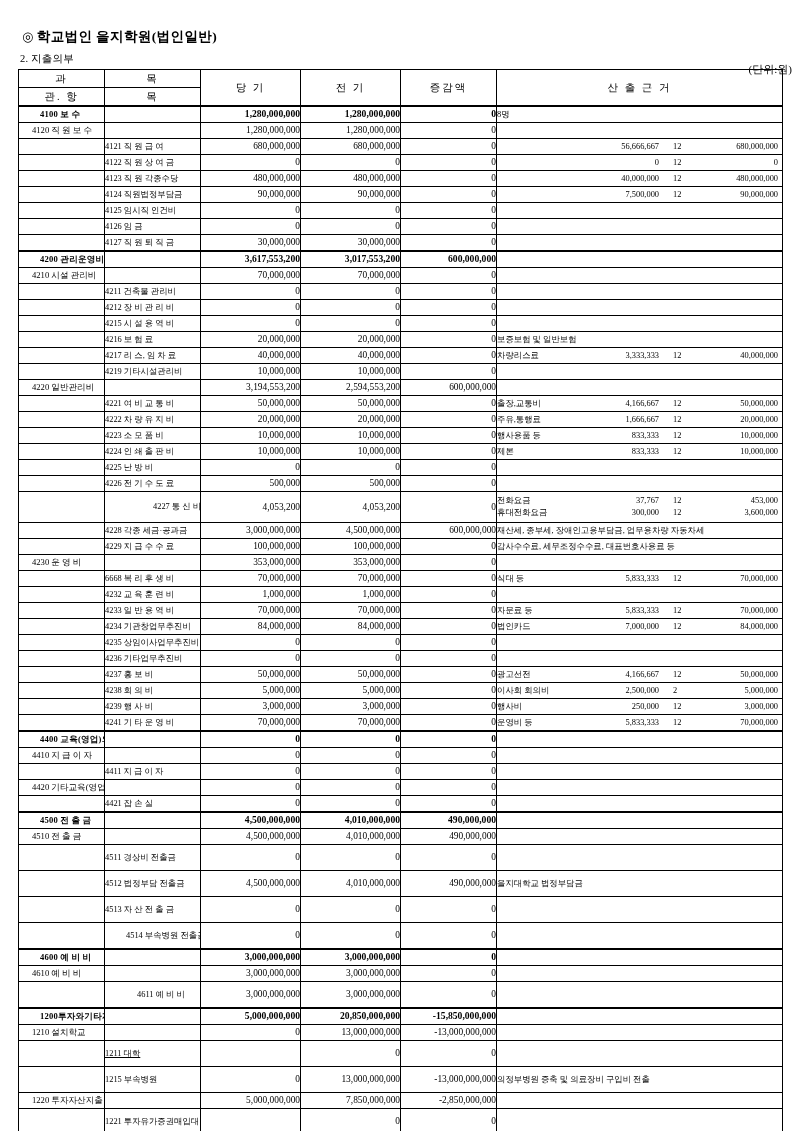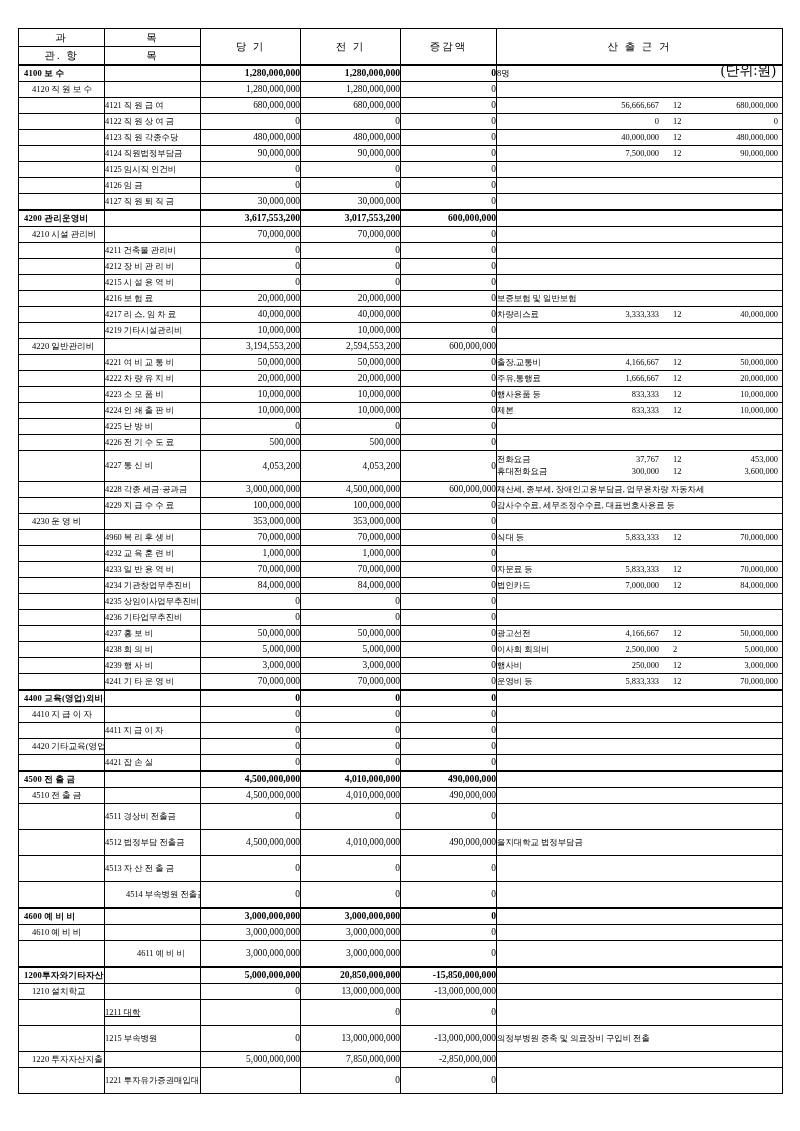--- a/index.html
+++ b/index.html
@@ -31,23 +31,23 @@
     white-space: nowrap;
   }
   .doc-title .circ { font-size: 13px; margin-right: 3px; }
   .sub-title {
     font-size: 10.5px;
     margin: 0 0 3px 2px;
     letter-spacing: 0.2px;
   }
   .unit-note {
     position: absolute;
-    right: 24px;
+    right: 8px;
     top: 62px;
-    font-size: 14px;
+    font-size: 11px;
     margin-left: 12px;
   }
   table.main {
     border-collapse: collapse;
     width: 764px;
     table-layout: fixed;
     font-size: 9px;
   }
   table.main th, table.main td {
     border: 1px solid #000000;
@@ -76,21 +76,21 @@
   col.c-cur      { width: 100px; }
   col.c-prev     { width: 100px; }
   col.c-diff     { width: 96px; }
   col.c-basis    { width: 286px; }
 
   td.gwanhang {
     padding-left: 4px;
     font-size: 8.6px;
     white-space: nowrap;
   }
-  td.gwanhang.lvl1 { padding-left: 5px; font-weight: bold; font-size: 8.6px; letter-spacing: 0.2px;}
+  td.gwanhang.lvl1 { padding-left: 21px; font-weight: bold; font-size: 8.6px; letter-spacing: 0.2px;}
   td.gwanhang.lvl2 { padding-left: 13px; }
   td.mok {
     padding-left: 4px;
     font-size: 8.4px;
     white-space: nowrap;
   }
   td.num {
     text-align: right;
     padding-right: 4px;
     font-size: 9.4px;
@@ -117,21 +117,25 @@
   .bg-cnt   { width: 36px; flex: 0 0 36px; text-align: left; padding-left: 4px; box-sizing: border-box;}
   .bg-total { flex: 1 1 auto; text-align: right; padding-right: 4px; }
   .basis-multi .basis-grid { height: 12px; }
   td.basis.two-line { height: 30px; }
 </style>
 </head>
 <body>
 
 <div class="page">
 
-
+  <div class="doc-title">
+    <span class="circ">◎</span><span>학교법인 을지학원(법인일반)</span>
+  </div>
+
+  <div class="sub-title">2. 지출의부</div>
 
   <div class="unit-note">(단위:원)</div>
 
   <table class="main">
     <colgroup>
       <col class="c-gwanhang">
       <col class="c-mok">
       <col class="c-cur">
       <col class="c-prev">
       <col class="c-diff">
@@ -402,21 +406,21 @@
         <tr>
           <td class="gwanhang"></td>
           <td class="mok">4226 전 기 수 도 료</td>
           <td class="num">500,000</td>
           <td class="num">500,000</td>
           <td class="num">0</td>
           <td class="basis"></td>
         </tr>
         <tr>
           <td class="gwanhang" style="height: 30px;"></td>
-          <td class="mok" style="height: 30px;">4227 통      신      비</td>
+          <td class="mok" style="height: 30px; padding-left: 48px;">4227 통      신      비</td>
           <td class="num" style="height: 30px;">4,053,200</td>
           <td class="num" style="height: 30px;">4,053,200</td>
           <td class="num" style="height: 30px;">0</td>
           <td class="basis basis-multi two-line" style="height: 30px;">
             <div class="basis-grid">
               <span class="bg-label">전화요금</span>
               <span class="bg-unit">37,767</span>
               <span class="bg-cnt">12</span>
               <span class="bg-total">453,000</span>
             </div>
@@ -447,21 +451,21 @@
         <tr>
           <td class="gwanhang lvl2">4230 운 영 비</td>
           <td class="mok"></td>
           <td class="num">353,000,000</td>
           <td class="num">353,000,000</td>
           <td class="num">0</td>
           <td class="basis"></td>
         </tr>
         <tr>
           <td class="gwanhang"></td>
-          <td class="mok">4960 복 리 후 생 비</td>
+          <td class="mok">6668 복 리 후 생 비</td>
           <td class="num">70,000,000</td>
           <td class="num">70,000,000</td>
           <td class="num">0</td>
           <td class="basis">
             <div class="basis-grid">
               <span class="bg-label">식대 등</span>
               <span class="bg-unit">5,833,333</span>
               <span class="bg-cnt">12</span>
               <span class="bg-total">70,000,000</span>
             </div>

